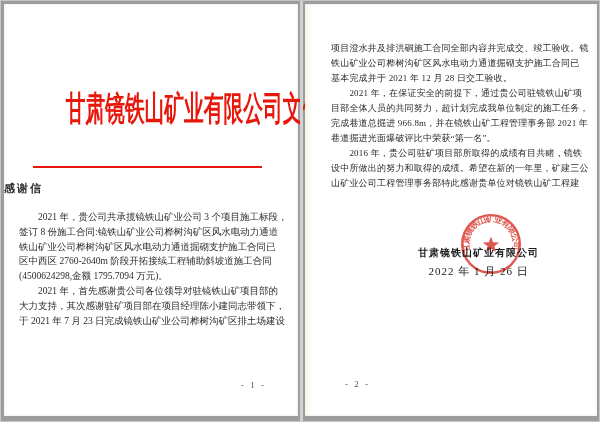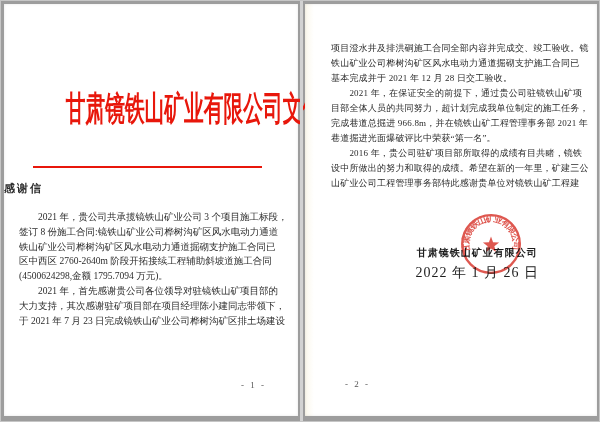--- a/index.html
+++ b/index.html
@@ -47,21 +47,21 @@
     color:#555;font-family:"Liberation Serif","DejaVu Serif",serif;
   }
   .pagenum-1{top:376px;right:32px;}
   .pagenum-2{top:375px;left:40px;}
   .sig-block{
     position:absolute;top:242px;right:58px;
     display:flex;flex-direction:column;align-items:center;gap:4px;
     color:#1d1d1d;
   }
   .sig-company{font-size:10px;letter-spacing:1px;font-weight:bold;white-space:nowrap;}
-  .sig-date{font-size:14px;letter-spacing:1px;white-space:nowrap;}
+  .sig-date{font-size:11px;letter-spacing:1px;white-space:nowrap;}
   .seal{
     position:absolute;left:138px;top:192px;width:96px;height:96px;
     mix-blend-mode:multiply;opacity:0.85;
   }
   .seal .ring{fill:none;stroke:var(--seal-red,#d93a31);stroke-width:2.2px;}
   .seal .arc-guide{fill:none;stroke:none;}
   .seal text{
     fill:var(--seal-red,#d93a31);
     font-family:"Liberation Sans","DejaVu Sans",sans-serif;
     font-size:8.2px;font-weight:bold;

